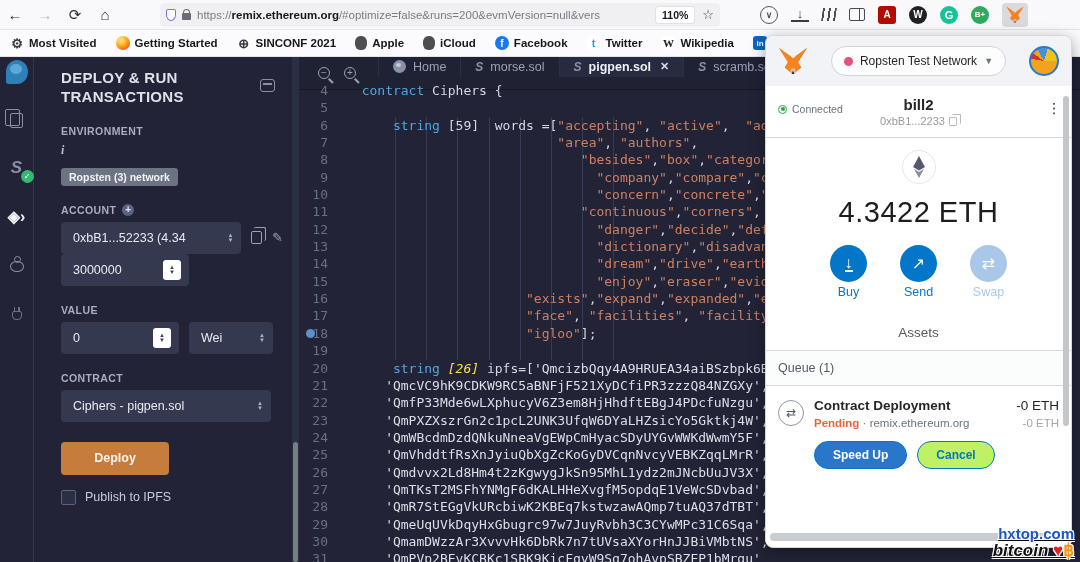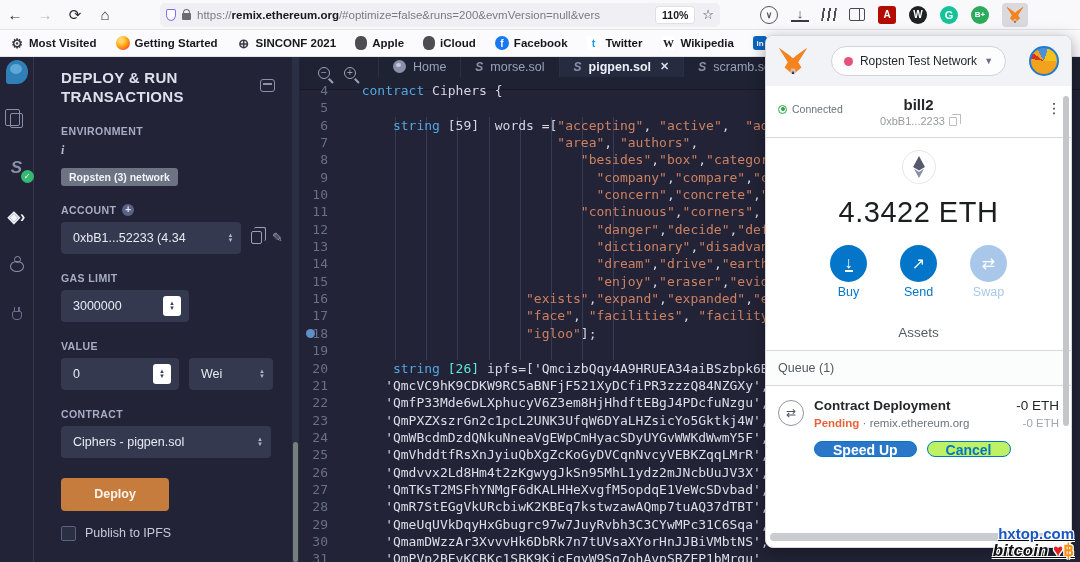--- a/index.html
+++ b/index.html
@@ -93,21 +93,21 @@
   .tab .close { font-size:11px; color:#d6d9e4; margin-left:2px; }
   .home-ic { width:13px; height:13px; border-radius:50%; background:#8a90aa; position:relative; }
   .home-ic::after { content:""; position:absolute; left:3px; top:3px; width:5px; height:4px; border-radius:50%; background:#c6cbdb; }
   .sol-ic { color:#8a90aa; font-weight:bold; font-style:italic; font-size:12px; }
   #code { position:absolute; left:0; top:33px; width:836px; height:472px; font-family:"DejaVu Sans Mono", monospace; font-size:13px; line-height:17.35px; }
   #guides { position:absolute; left:95px; top:27px; width:235px; height:243px; background:repeating-linear-gradient(90deg,#363c58 0 1px,transparent 1px 31.2px); }
   .crow { position:relative; white-space:pre; height:17.35px; }
   .ln { display:inline-block; width:46px; text-align:right; color:#687089; padding-right:18px; }
   .bpdot { position:absolute; left:6px; top:4px; width:9px; height:9px; border-radius:50%; background:#5e8fc7; }
   .sg-p { color:#d4d7e2; } .sg-k { color:#53a7e0; } .sg-s { color:#cd8162; }
-  .sg-q { color:#dcdfe9; } .sg-c { color:#6a9955; } .sg-g { color:#5eead4; }
+  .sg-q { color:#dcdfe9; } .sg-c { color:#6a9955; } .sg-g { color:#fde047;font-style:italic; }
 
   
   #mm { position:absolute; left:765px; top:35px; width:307px; height:513px; background:#fff; border-radius:8px; box-shadow:0 4px 16px rgba(0,0,0,.35); z-index:50; overflow:hidden; border:1px solid #d8d8dc; }
   #mm-header { height:50px; background:#f1f3f6; display:flex; align-items:center; justify-content:space-between; padding:0 12px; }
   #mm-netpill { display:flex; align-items:center; gap:7px; background:#fdfdfe; border:1px solid #cfd3da; border-radius:16px; height:30px; padding:0 12px; font-size:12px; color:#24272a; }
   .netdot { width:9px; height:9px; border-radius:50%; background:#e4517c; }
   .chev { font-size:9px; color:#6a737d; }
   #mm-avatar { width:30px; height:30px; border-radius:50%; border:2px solid #1f7bd4; background:conic-gradient(from -30deg,#4a90d9 0 13%,#f2c21c 13% 34%,#f2a21c 34% 86%,#d0342c 86% 93%,#f2a21c 93%); }
   #mm-account { position:relative; height:52px; border-bottom:1px solid #d6d9dc; display:flex; align-items:center; justify-content:center; }
   #mm-connected { position:absolute; left:12px; top:17px; display:flex; align-items:center; gap:5px; font-size:10.5px; color:#6a737d; }
@@ -138,21 +138,21 @@
   .tx-ic { width:26px; height:26px; border:1.4px solid #8f96a0; border-radius:50%; color:#5b6below; color:#4d5561; font-size:12px; display:flex; align-items:center; justify-content:center; flex:none; margin-top:2px; }
   #tx-mid { flex:1; }
   #tx-title { font-size:13.5px; font-weight:bold; color:#24272a; }
   #tx-sub { font-size:11.5px; margin-top:4px; }
   #tx-status { color:#e8633a; font-weight:bold; }
   #tx-site { color:#6a737d; }
   #tx-amts { text-align:right; }
   #tx-amt1 { font-size:13.5px; color:#24272a; font-weight:500; }
   #tx-amt2 { font-size:11.5px; color:#9fa6ad; margin-top:4px; }
   #tx-btns { display:flex; gap:10px; margin:12px 0 0 36px; }
-  .pill { height:16px; border-radius:14px; font-size:14px; font-weight:bold; padding:0 18px; border:1.4px solid #0376c9; }
+  .pill { height:28px; border-radius:14px; font-size:12px; font-weight:bold; padding:0 18px; border:1.4px solid #0376c9; }
   .pill.fill { background:#2a77c9; color:#fff; }
   .pill.ghost { background:#bef264; color:#0376c9; }
   #mm-hscroll { position:absolute; left:4px; bottom:6px; width:290px; height:8px; background:#f1f1f1; border-radius:4px; }
   #mm-hscroll .hthumb { width:96%; height:8px; background:#c9cdd1; border-radius:4px; }
   #mm-vscroll { position:absolute; right:2px; top:60px; width:6px; height:330px; background:#c4c7ca; border-radius:3px; }
 
   
   #wm { position:absolute; right:6px; bottom:2px; z-index:60; text-align:right; line-height:1.05;text-decoration:underline; }
   #wm-top { color:#1a56c4; font-size:15px; font-weight:bold; text-shadow:1px 1px 0 #fff,-1px -1px 0 #fff,1px -1px 0 #fff,-1px 1px 0 #fff; }
   #wm-bot { color:#111; font-size:17px; font-weight:bold; font-style:italic; text-shadow:1px 1px 0 #fff,-1px -1px 0 #fff,1px -1px 0 #fff,-1px 1px 0 #fff; }
@@ -285,23 +285,20 @@
           <span>0xbB1...52233 (4.34</span>
           <span class="caret2">
               <span>▲</span>
               <span>▼</span>
             </span>
         </div>
         <span class="icon-copy"></span>
         <span class="edit-ic">✎</span>
       </div>
 
-      <div class="plabel">
-          <span>GAS LIMIT</span>
-        </div>
       <div class="rselect" style="width:128px">
         <span>3000000</span>
         <span class="spinbox">
             <span>▲</span>
             <span>▼</span>
           </span>
       </div>
 
       <div class="plabel">
           <span>VALUE</span>

